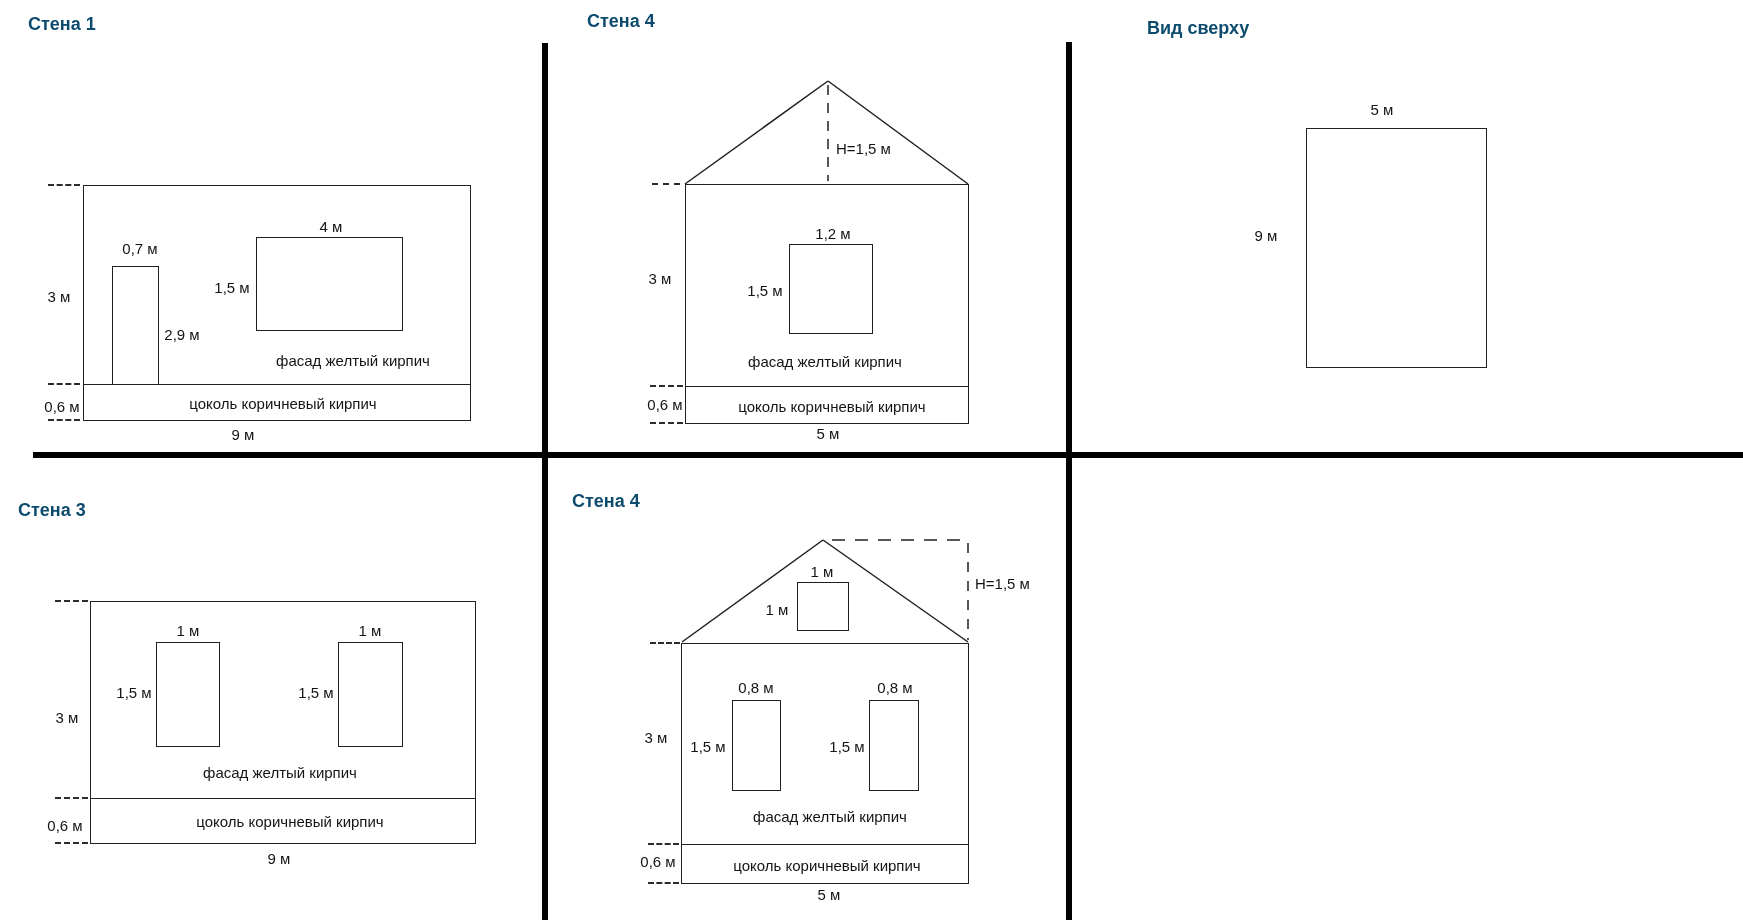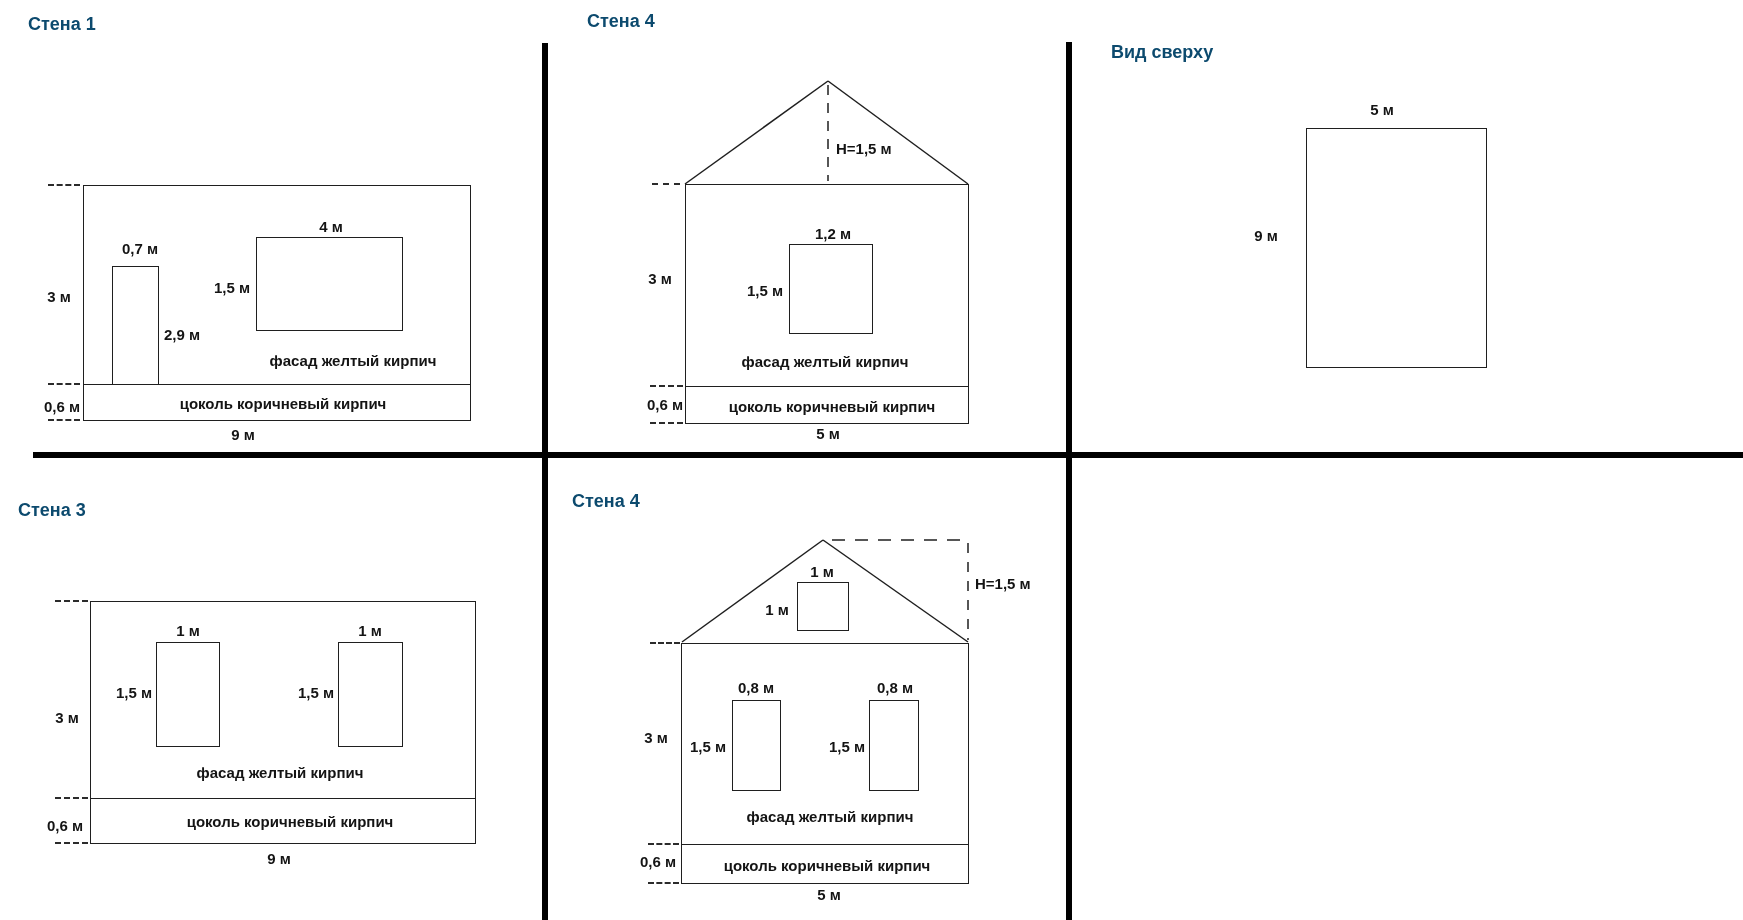--- a/index.html
+++ b/index.html
@@ -4,21 +4,21 @@
 <style>
   html,body{margin:0;padding:0;background:#fff;}
   .canvas{
     position:relative; width:1743px; height:920px; background:#ffffff;
     font-family:"Liberation Sans", sans-serif; color:#141414; overflow:hidden;
   }
   .title{
     position:absolute; font-weight:bold; font-size:18px; white-space:nowrap; color:#0c4a6e;
   }
   .lbl{
-    position:absolute; font-weight:bold; font-size:15px; white-space:nowrap; color:#141414;
+    position:absolute; font-weight:normal; font-size:15px; white-space:nowrap; color:#141414;
     transform:translate(-50%,-50%);
   }
   .lbl-left{ transform:translateY(-50%); }
   .rect{
     position:absolute; border:1.5px solid #1f1f1f; background:#ffffff; box-sizing:border-box;
   }
   .divider{ position:absolute; background:#000000; }
   .tick{
     position:absolute; height:0; border-top:2px dashed #2b2b2b; box-sizing:border-box;
   }
@@ -78,21 +78,21 @@
 
   <div class="lbl lbl-left" style="left:836px; top:148px;">Н=1,5 м</div>
   <div class="lbl" style="left:660px; top:278px;">3 м</div>
   <div class="lbl" style="left:665px; top:404px;">0,6 м</div>
   <div class="lbl" style="left:828px; top:433px;">5 м</div>
   <div class="lbl" style="left:833px; top:233px;text-align:center;">1,2 м</div>
   <div class="lbl" style="left:765px; top:290px;">1,5 м</div>
   <div class="lbl" style="left:825px; top:361px;">фасад желтый кирпич</div>
   <div class="lbl" style="left:832px; top:406px;">цоколь коричневый кирпич</div>
 
-  <div class="title" style="left:1111px; top:18px;margin-top:24px;">Вид сверху</div>
+  <div class="title" style="left:1147px; top:18px;">Вид сверху</div>
 
   <div class="rect" style="left:1306px; top:128px; width:181px; height:240px;"></div>
 
   <div class="lbl" style="left:1382px; top:109px;">5 м</div>
   <div class="lbl" style="left:1266px; top:235px;">9 м</div>
 
   <div class="title" style="left:18px; top:500px;text-align:right;">Стена 3</div>
 
   <div class="rect" style="left:90px;  top:601px; width:386px; height:198px;"></div>
   <div class="rect" style="left:90px;  top:798px; width:386px; height:46px;"></div>

